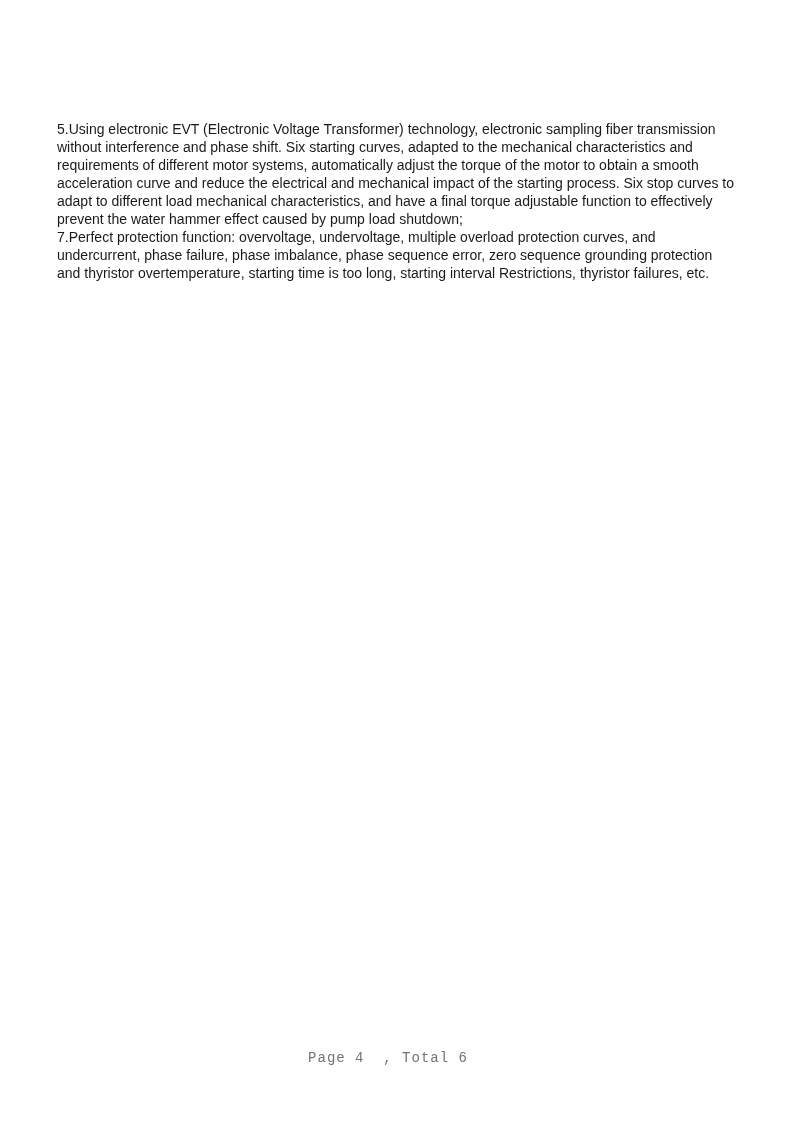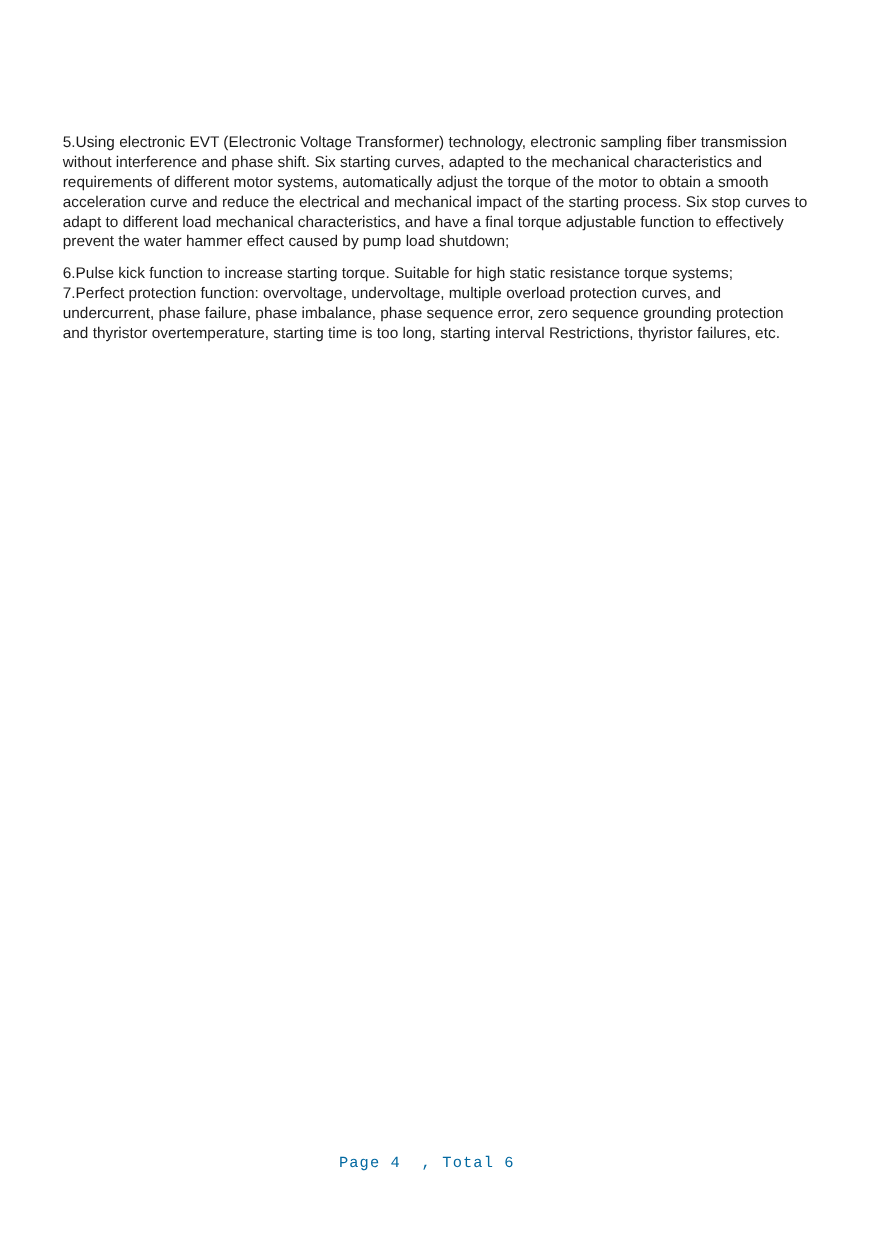--- a/index.html
+++ b/index.html
@@ -46,49 +46,48 @@
     position: absolute;
     left: 57px;
     top: 120px;
     width: 681px;
     font-size: 14px;
     line-height: 18px;
     color: #1a1a1a;
     text-align: left;
   }
   .para { margin: 0; }
-  .para.gap-after { margin-bottom: 11px; }
+  .para.gap-after { }
 
   
   .footer {
     position: absolute;
     left: 0;
     top: 1048px;
     width: 100%;
     text-align: center;
   }
   .footer-text {
     display: inline-block;
     transform: translateX(-9px);
     font-family: "Liberation Mono", "DejaVu Sans Mono", monospace;
     font-size: 14px;
     letter-spacing: 1px;
     white-space: pre;
-    color: #0369a1;
+    color: #737373;
   }
 </style>
 </head>
 <body>
 
 <div class="page">
 
 
   <div class="content">
     <p class="para gap-after">5.Using electronic EVT (Electronic Voltage Transformer) technology, electronic sampling fiber transmission without interference and phase shift. Six starting curves, adapted to the mechanical characteristics and requirements of different motor systems, automatically adjust the torque of the motor to obtain a smooth acceleration curve and reduce the electrical and mechanical impact of the starting process. Six stop curves to adapt to different load mechanical characteristics, and have a final torque adjustable function to effectively prevent the water hammer effect caused by pump load shutdown;</p>
-    <p class="para">6.Pulse kick function to increase starting torque. Suitable for high static resistance torque systems;</p>
     <p class="para">7.Perfect protection function: overvoltage, undervoltage, multiple overload protection curves, and undercurrent, phase failure, phase imbalance, phase sequence error, zero sequence grounding protection and thyristor overtemperature, starting time is too long, starting interval Restrictions, thyristor failures, etc.</p>
   </div>
 
   <div class="footer">
     <span class="footer-text">Page 4  , Total 6</span>
   </div>
 
 </div>
 
 </body></html>

